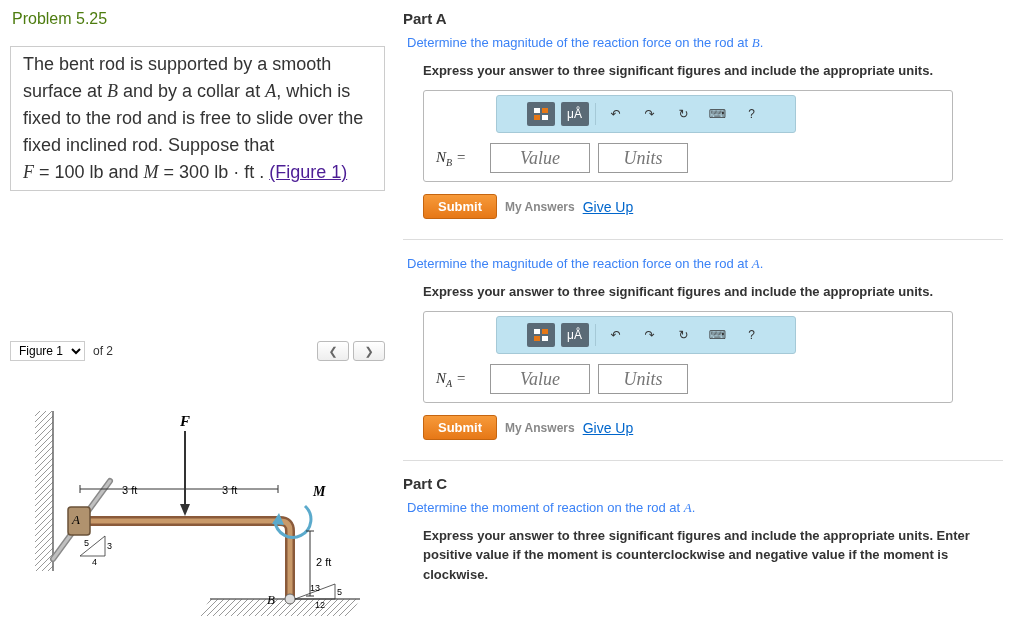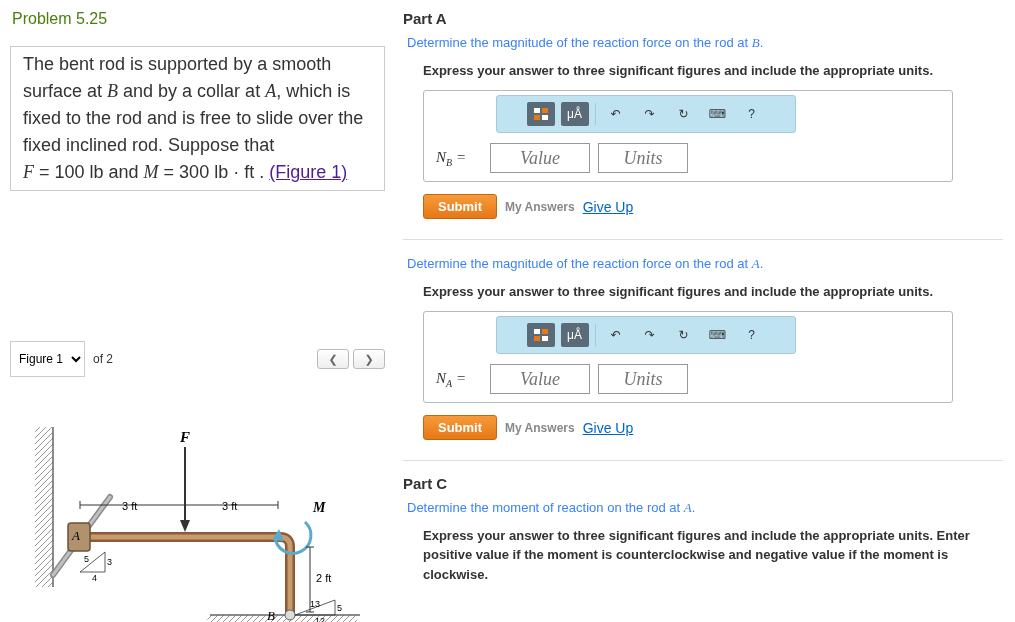--- a/index.html
+++ b/index.html
@@ -4,21 +4,21 @@
 <style>
 *{box-sizing:border-box;margin:0;padding:0}
 body{font-family:Arial,Helvetica,sans-serif;font-size:13px;color:#333;background:#fff;width:1015px}
 .container{display:flex}
 .left-col{width:395px;padding:10px 0 0 0}
 .right-col{flex:1;padding:10px 12px 0 8px}
 .problem-title{font-size:16px;color:#4d7c0f;padding:0 0 10px 12px}
 .description{border:1px solid #ccc;margin:8px 10px 10px 10px;padding:4px 12px;line-height:1.5;color:#333;font-size:18px}
 .description .link{color:#4c1d95;text-decoration:underline;cursor:pointer}
 .figure-bar{margin:0 10px;display:flex;align-items:center;gap:4px}
-.figure-select{border:1px solid #ccc;font-size:12px;padding:1px 4px;background:#fff;height:36px}
+.figure-select{border:1px solid #ccc;font-size:12px;padding:1px 4px;background:#fff;height:20px}
 .of-label{color:#333;font-size:12px;margin-left:4px}
 .spacer{flex:1}
 .nav-btn{width:32px;height:20px;border:1px solid #bbb;border-radius:3px;background:linear-gradient(#fff,#eee);color:#666;font-size:11px;cursor:pointer;display:flex;align-items:center;justify-content:center}
 .figure-img{margin:20px 10px 0 10px;height:245px;border:none;position:relative;background:#fff}
 .figure-svg{width:100%;height:100%}
 .part-title{font-size:15px;font-weight:bold;color:#333;margin-bottom:6px}
 .part-desc{color:#3b82f6;margin:0 0 8px 4px;line-height:1.5}
 .part-bold{font-weight:bold;color:#333;margin:0 0 10px 20px;line-height:1.5}
 .answer-box{border:1px solid #b8b8b8;border-radius:3px;margin:8px 0 12px 20px;padding:4px 12px;width:530px}
 .toolbar{background:#bfe3f1;border:1px solid #a5c9d7;border-radius:3px;padding:6px 8px;display:flex;align-items:center;gap:6px;margin:0 0 10px 60px;width:300px;justify-content:center}

